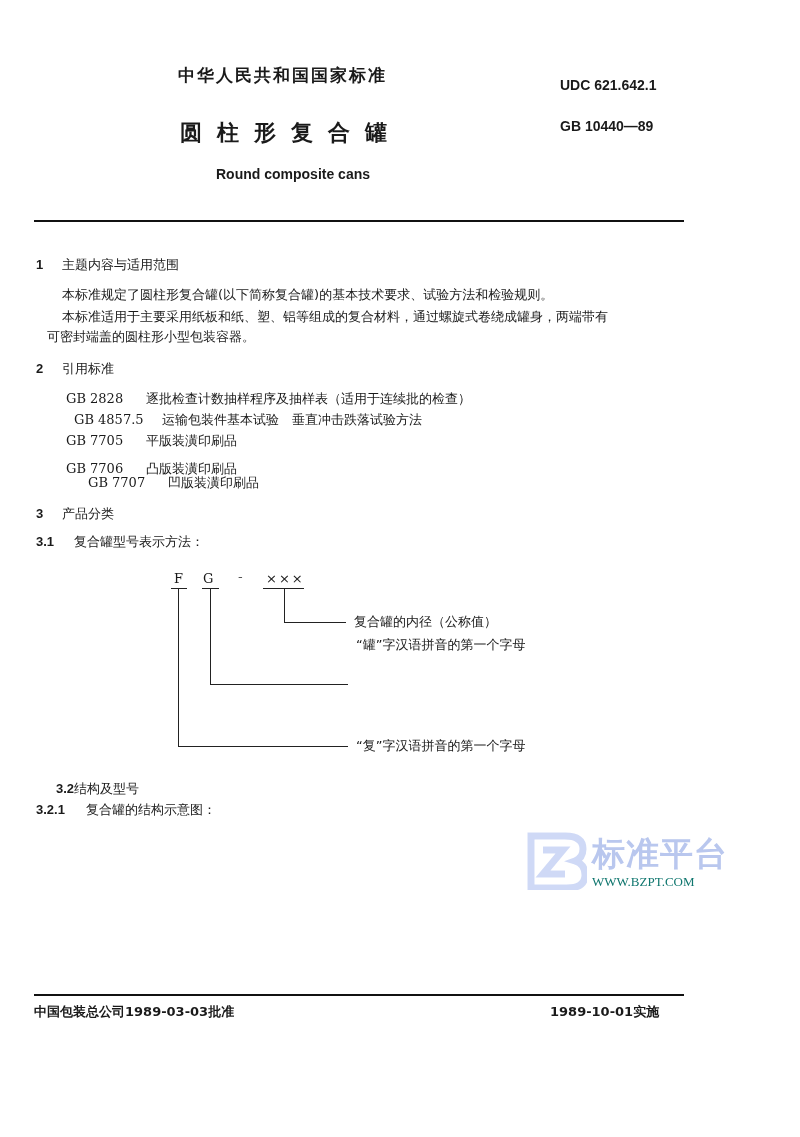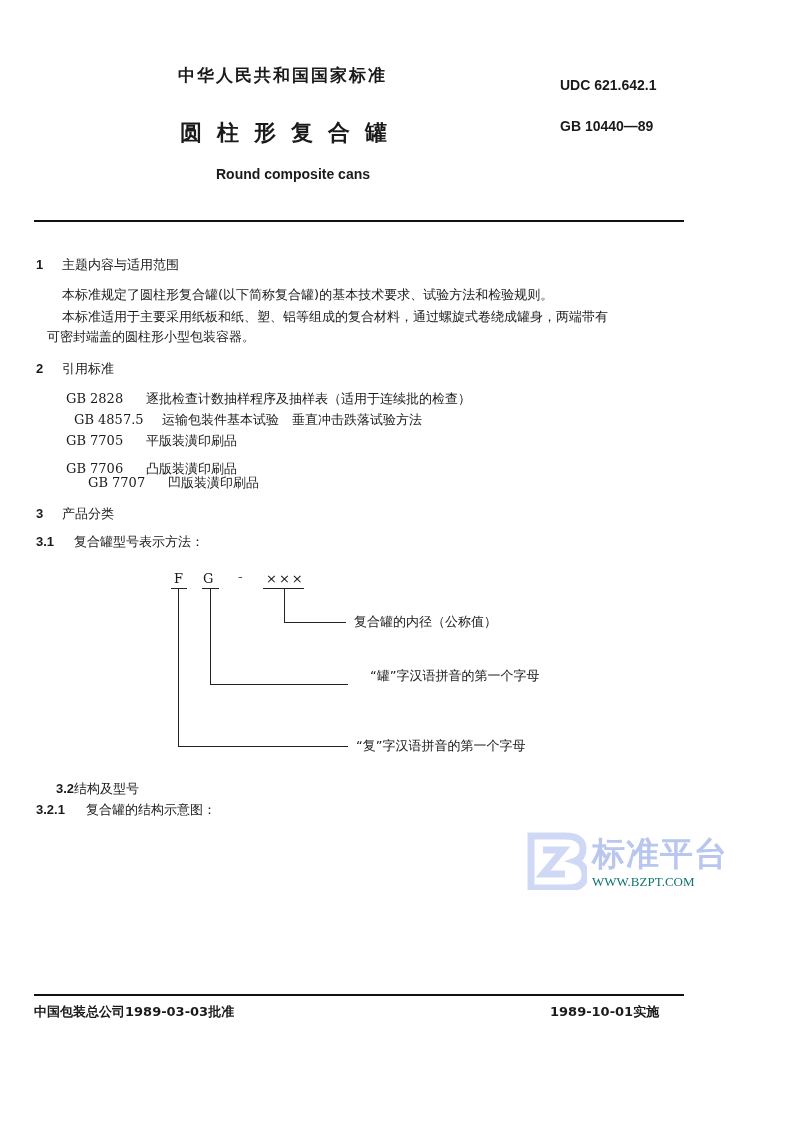--- a/index.html
+++ b/index.html
@@ -77,21 +77,21 @@
   <div class="line" style="left:171px; top:588px; width:16px; height:1px;"></div>
   <div class="line" style="left:202px; top:588px; width:17px; height:1px;"></div>
   <div class="line" style="left:263px; top:588px; width:41px; height:1px;"></div>
 
   <div class="line" style="left:284px; top:588px; width:1px; height:35px;"></div>
   <div class="line" style="left:284px; top:622px; width:62px; height:1px;"></div>
   <div class="abs diag-text" style="left:354px; top:613px;">复合罐的内径（公称值）</div>
 
   <div class="line" style="left:210px; top:588px; width:1px; height:97px;"></div>
   <div class="line" style="left:210px; top:684px; width:138px; height:1px;"></div>
-  <div class="abs diag-text" style="left:356px; top:667px;margin-left:14px;">“罐”字汉语拼音的第一个字母</div>
+  <div class="abs diag-text" style="left:356px; top:636px;">“罐”字汉语拼音的第一个字母</div>
 
   <div class="line" style="left:178px; top:588px; width:1px; height:158px;"></div>
   <div class="line" style="left:178px; top:746px; width:170px; height:1px;"></div>
   <div class="abs diag-text" style="left:356px; top:737px;">“复”字汉语拼音的第一个字母</div>
 </div>
 
 <div class="abs sec" style="left:36px; top:780px;text-align:right;">
   <span class="secnum" style="width:38px;">3.2</span><span>结构及型号</span>
 </div>
 <div class="abs sec" style="left:36px; top:801px;">

